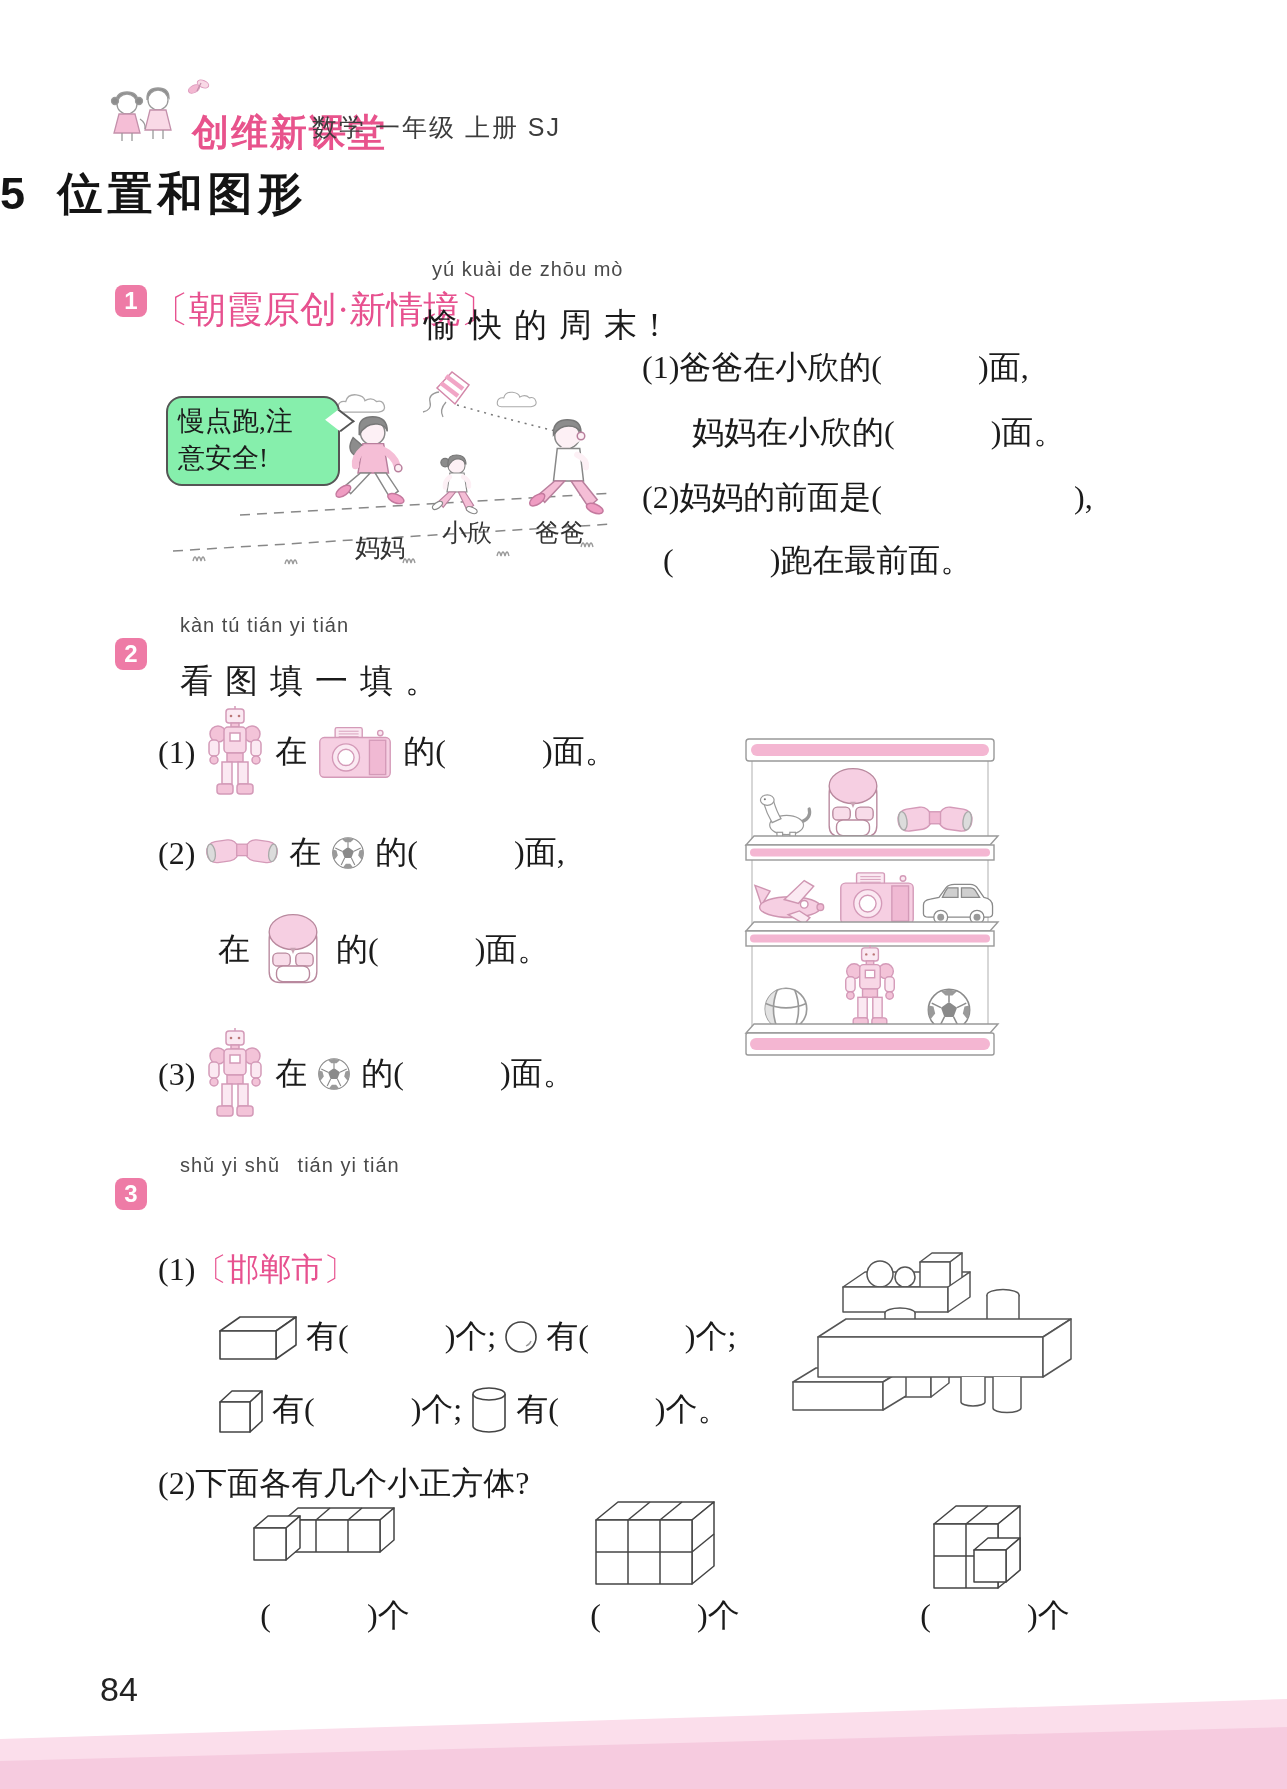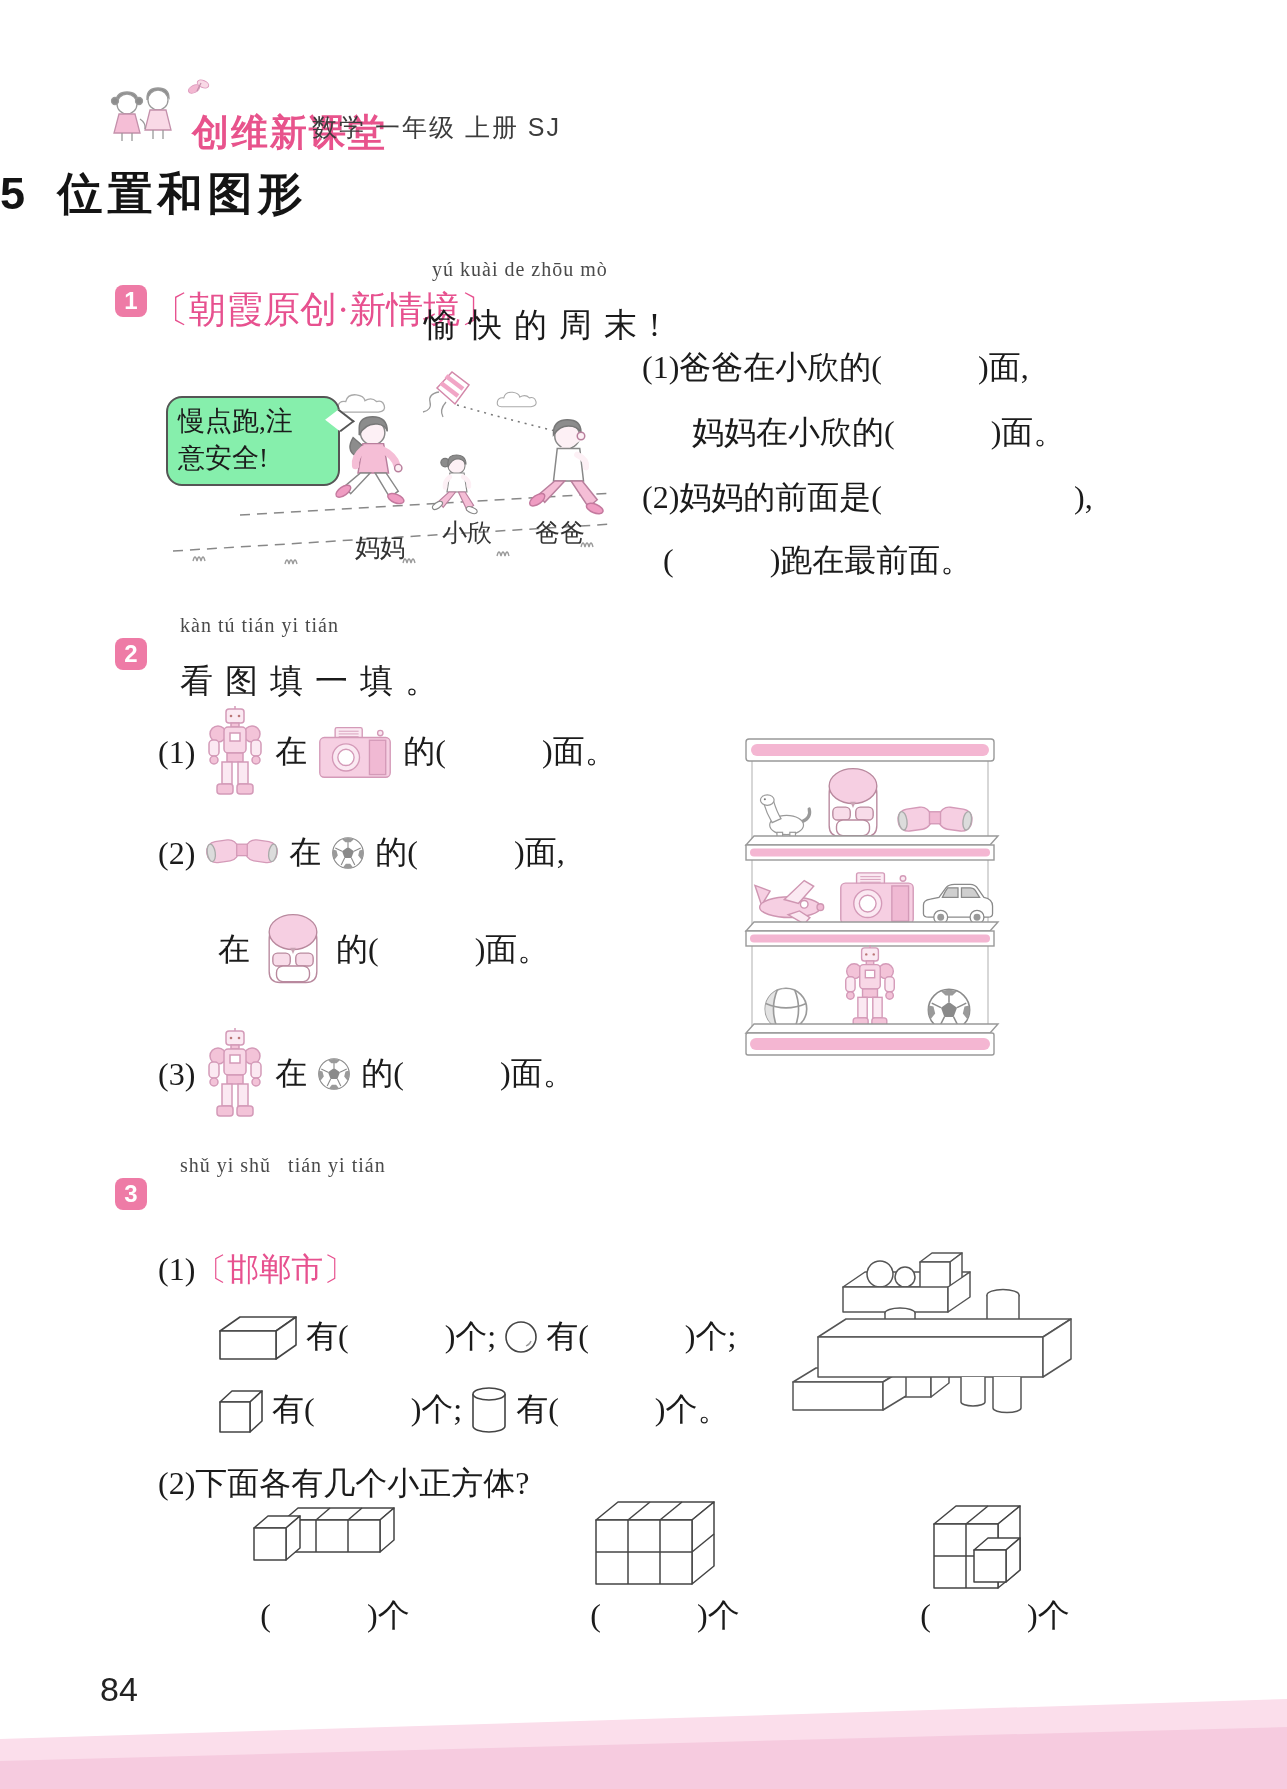--- a/index.html
+++ b/index.html
@@ -1,21 +1,21 @@
 <!DOCTYPE html>
 <html><head>
 <meta charset="utf-8">
 <style>
   html,body{margin:0;padding:0;background:#fff;}
   #page{position:relative;width:1287px;height:1789px;background:#ffffff;overflow:hidden;
         font-family:"Liberation Serif","DejaVu Serif",serif;color:#1b1b1b;}
   .abs{position:absolute;}
   .sans{font-family:"Liberation Sans","DejaVu Sans",sans-serif;}
   .serif{font-family:"Liberation Serif","DejaVu Serif",serif;}
-  .pinyin{font-family:Liberation Serif, serif;font-size:20px;color:#4a4a4a;letter-spacing:1px;white-space:nowrap;}
+  .pinyin{font-family:Liberation Sans, sans-serif;font-size:20px;color:#4a4a4a;letter-spacing:1px;white-space:nowrap;}
   .badge{width:32px;height:32px;border-radius:8px;background:#ee7ba6;color:#fff;
          font-family:"Liberation Sans","DejaVu Sans",sans-serif;font-size:24px;font-weight:bold;
          display:flex;align-items:center;justify-content:center;}
   .bodytxt{font-size:32px;white-space:nowrap;}
   .pink{color:#e7518f;}
   .heading-cn{font-size:33px;letter-spacing:12px;white-space:nowrap;margin-top:20px;}
   .icon-row{position:absolute;display:flex;align-items:center;gap:10px;font-size:32px;white-space:nowrap;}
   .bubble{border:2.5px solid #555;border-radius:16px;background:#86efac;font-size:27px;line-height:37px;
           padding:5px 10px;box-sizing:border-box;z-index:3;}
   .bubble-tail{position:absolute;right:-12px;top:14px;width:18px;height:15px;background:#fff;

